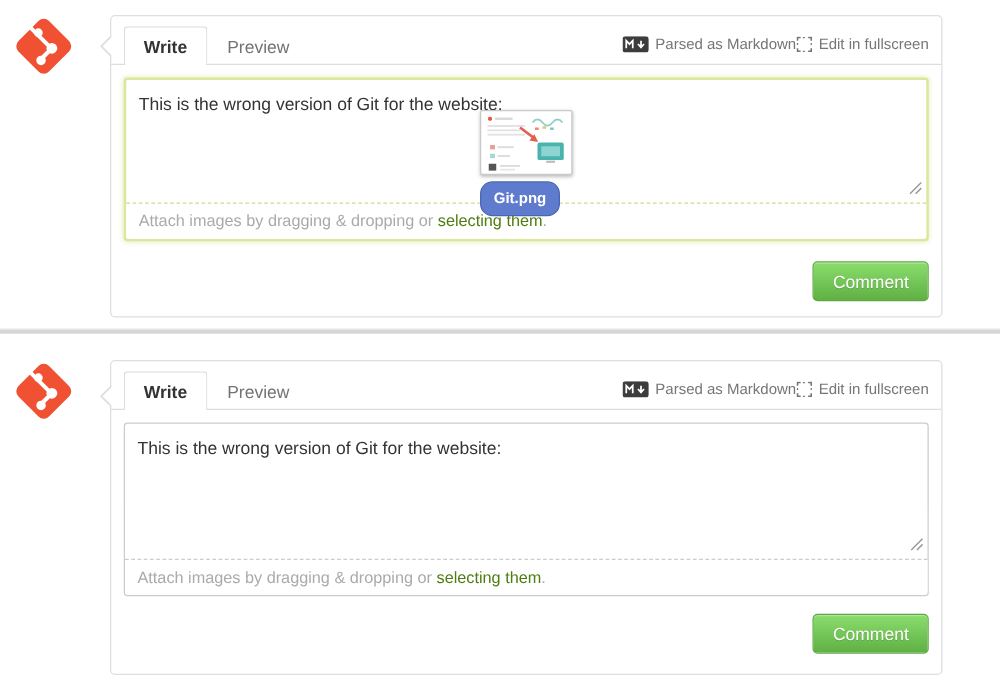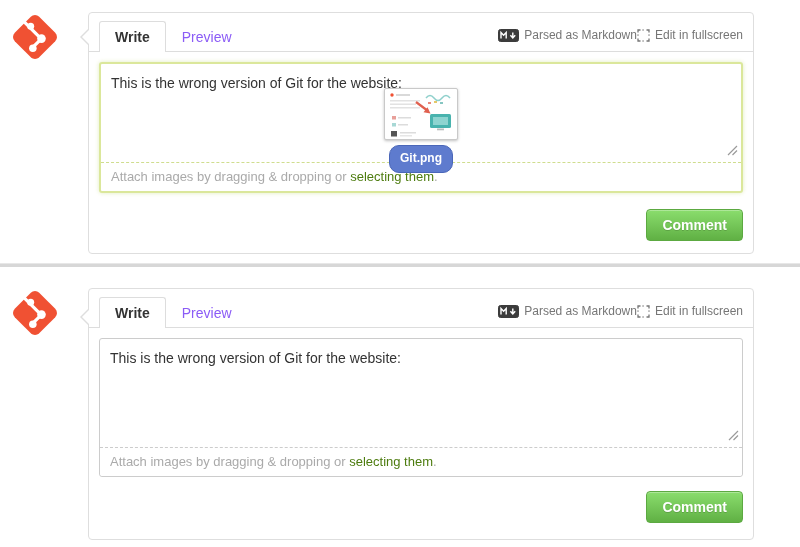--- a/index.html
+++ b/index.html
@@ -14,21 +14,21 @@
   .box .notch { position:absolute; left:-9px; top:15px; width:0; height:0;
          border-style:solid; border-width:9px 9px 9px 0;
          border-color:transparent #dedede transparent transparent; }
   .box .notch::after { content:""; position:absolute; left:1.5px; top:-8px; width:0; height:0;
          border-style:solid; border-width:8px 8px 8px 0;
          border-color:transparent #fff transparent transparent; }
 
   .tabbar { display:flex; align-items:flex-end; padding:8px 10px 0 10px;
             border-bottom:1px solid #ddd; }
   .tab { display:inline-block; font-size:14px; padding:7px 15px; margin-bottom:-1px;
-         color:#8b5cf6; cursor:pointer; border:1px solid transparent; border-bottom:none;
+         color:#737373; cursor:pointer; border:1px solid transparent; border-bottom:none;
          border-radius:3px 3px 0 0; }
   .tab.active { background:#fff; border-color:#ddd; color:#333; font-weight:bold; }
   .hints { margin-left:auto; display:flex; align-items:center; 
            padding-bottom:9px; font-size:12px; color:#767676; white-space:nowrap; }
   .hint { display:inline-flex; align-items:center; gap:5px; }
   .hint.clickable { cursor:pointer; }
 
   .content { padding:10px; }
 
   .dropzone { border-radius:3px; background:#fff; position:relative; }
@@ -39,36 +39,36 @@
   .dropzone.highlight .ta { height:99px; border-bottom:1px dashed #cfdd8e; }
   .dropzone.plain .ta { height:109px; border-bottom:1px dashed #ccc; }
 
   .ed-line { white-space:pre-wrap; }
   .ed-gap { margin-bottom:21px; }
   .breakall { word-break:break-all; max-width:632px; }
 
   .grip { position:absolute; right:3px; bottom:6px; cursor:nwse-resize; }
 
   .upload-preview { position:absolute; left:50%; top:24px; transform:translateX(-50%);
-                    text-align:center; z-index:2; }
+                    z-index:2; }
   .thumb { width:74px; height:52px; background:#fff; border:1px solid #c9c9c9;
            border-radius:2px; box-shadow:0 1px 3px rgba(0,0,0,.25); margin:0 auto;
            display:flex; align-items:center; justify-content:center; }
   .badge { display:inline-block; margin-top:5px; background:#5e7bce; border:1px solid #4a66b8;
            color:#fff; font-size:12px; font-weight:bold; padding:2px 10px 3px;
            border-radius:10px; }
 
   .attachbar { padding:6px 10px 7px; font-size:13px; color:#aaa; background:#fff;
                border-radius:0 0 3px 3px; }
   .attachbar .link { color:#4d7c0f; text-decoration:none; cursor:pointer; }
 
   .btnrow { text-align:right; }
   .btnrow.a { margin-top:16px; }
   .btnrow.b { margin-top:14px; }
-  .comment-btn { font-family:"Liberation Sans",sans-serif; font-size:14px; font-weight:bold;
+  .comment-btn { font-family:"Liberation Sans",sans-serif; font-size:14px; font-weight:normal;
                  color:#fff; text-shadow:0 1px 0 rgba(0,0,0,.15); padding:7px 15px;
                  background:linear-gradient(#8add6d,#60b044); border:1px solid #5ca941;
                  border-radius:4px; cursor:pointer; box-shadow:inset 0 1px 0 rgba(255,255,255,.3); }
 
   .page-divider { position:absolute; left:0; top:263px; width:800px; height:4px;
                   background:#d7d7d7; border-top:1px solid #e7e7e7; }
 </style>
 </head>
 <body>
 

